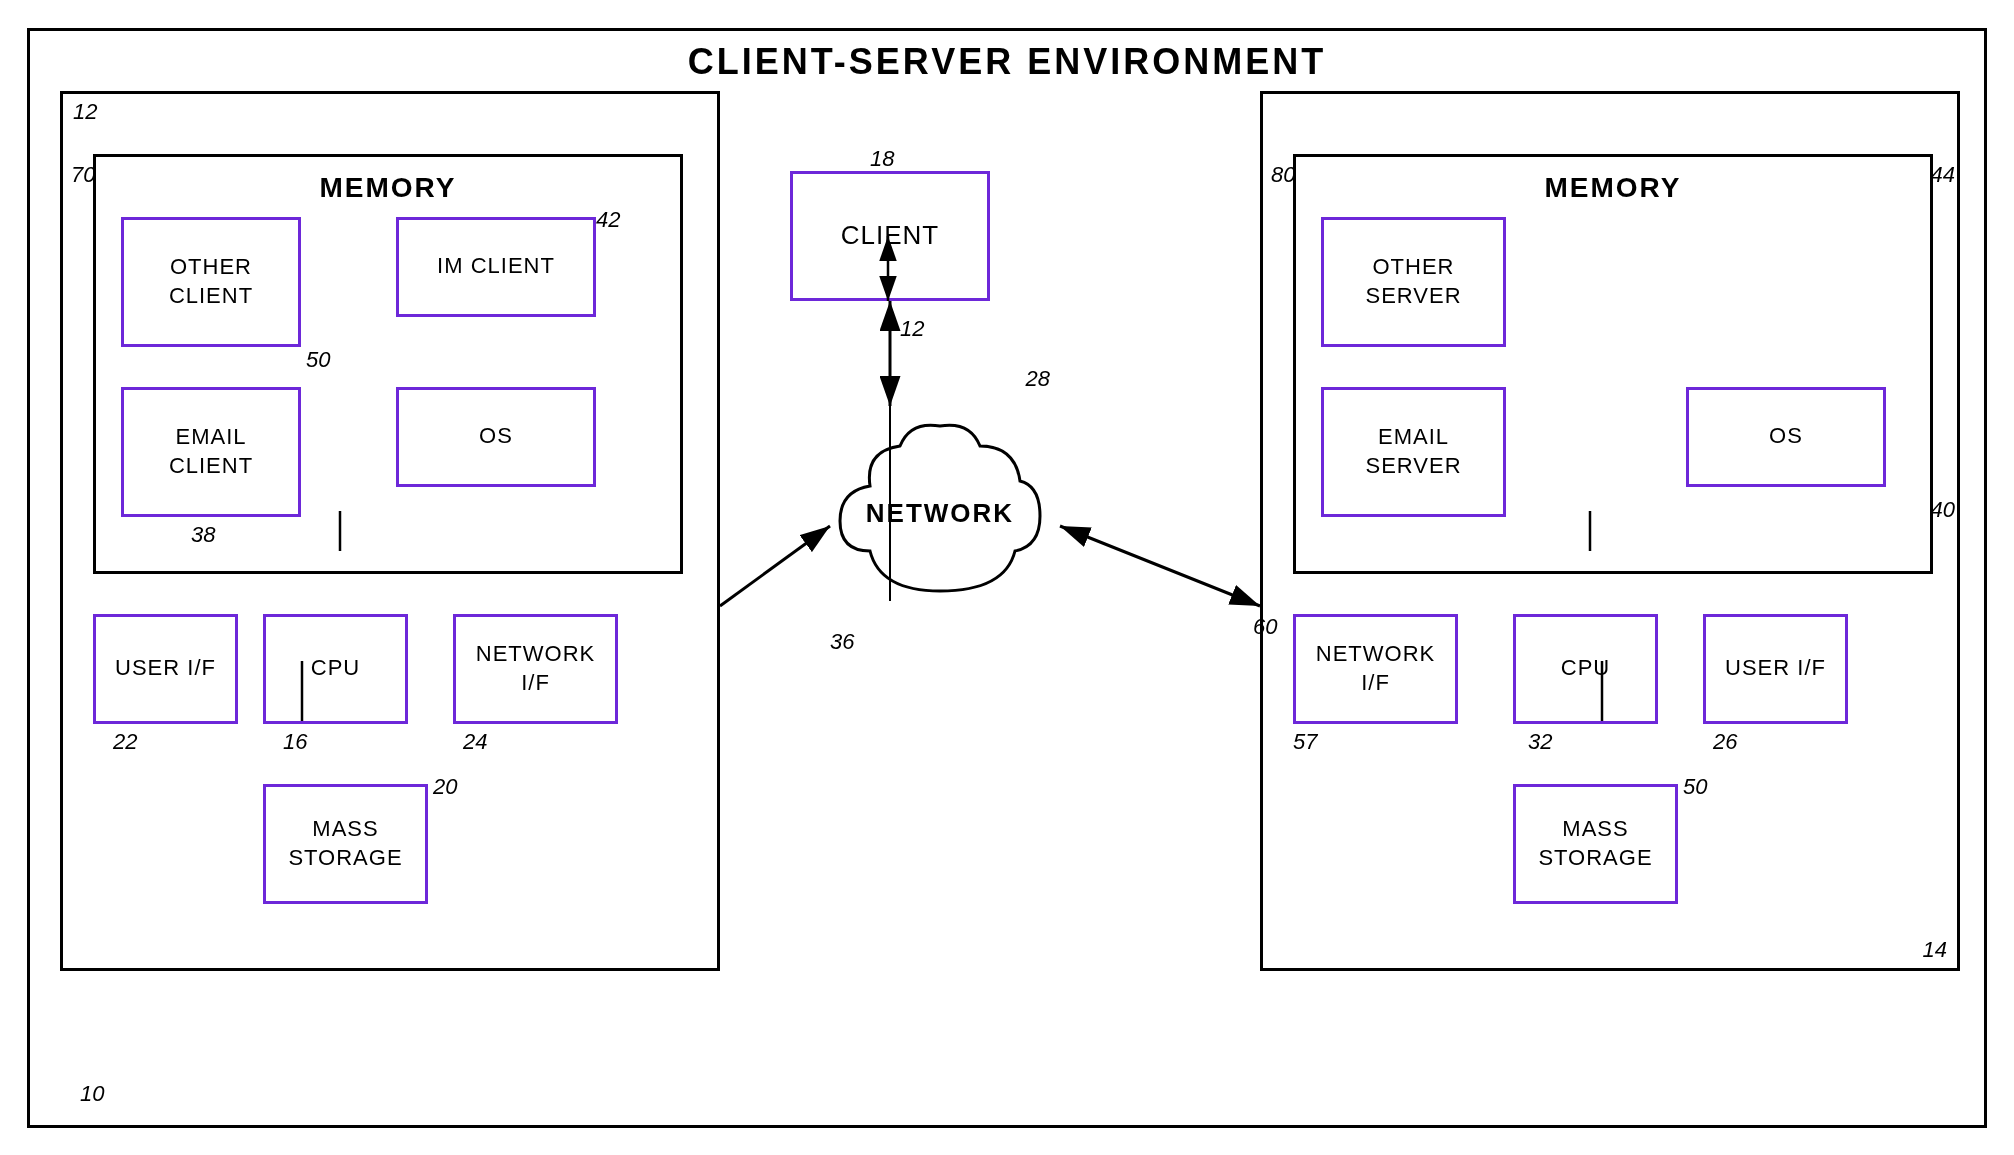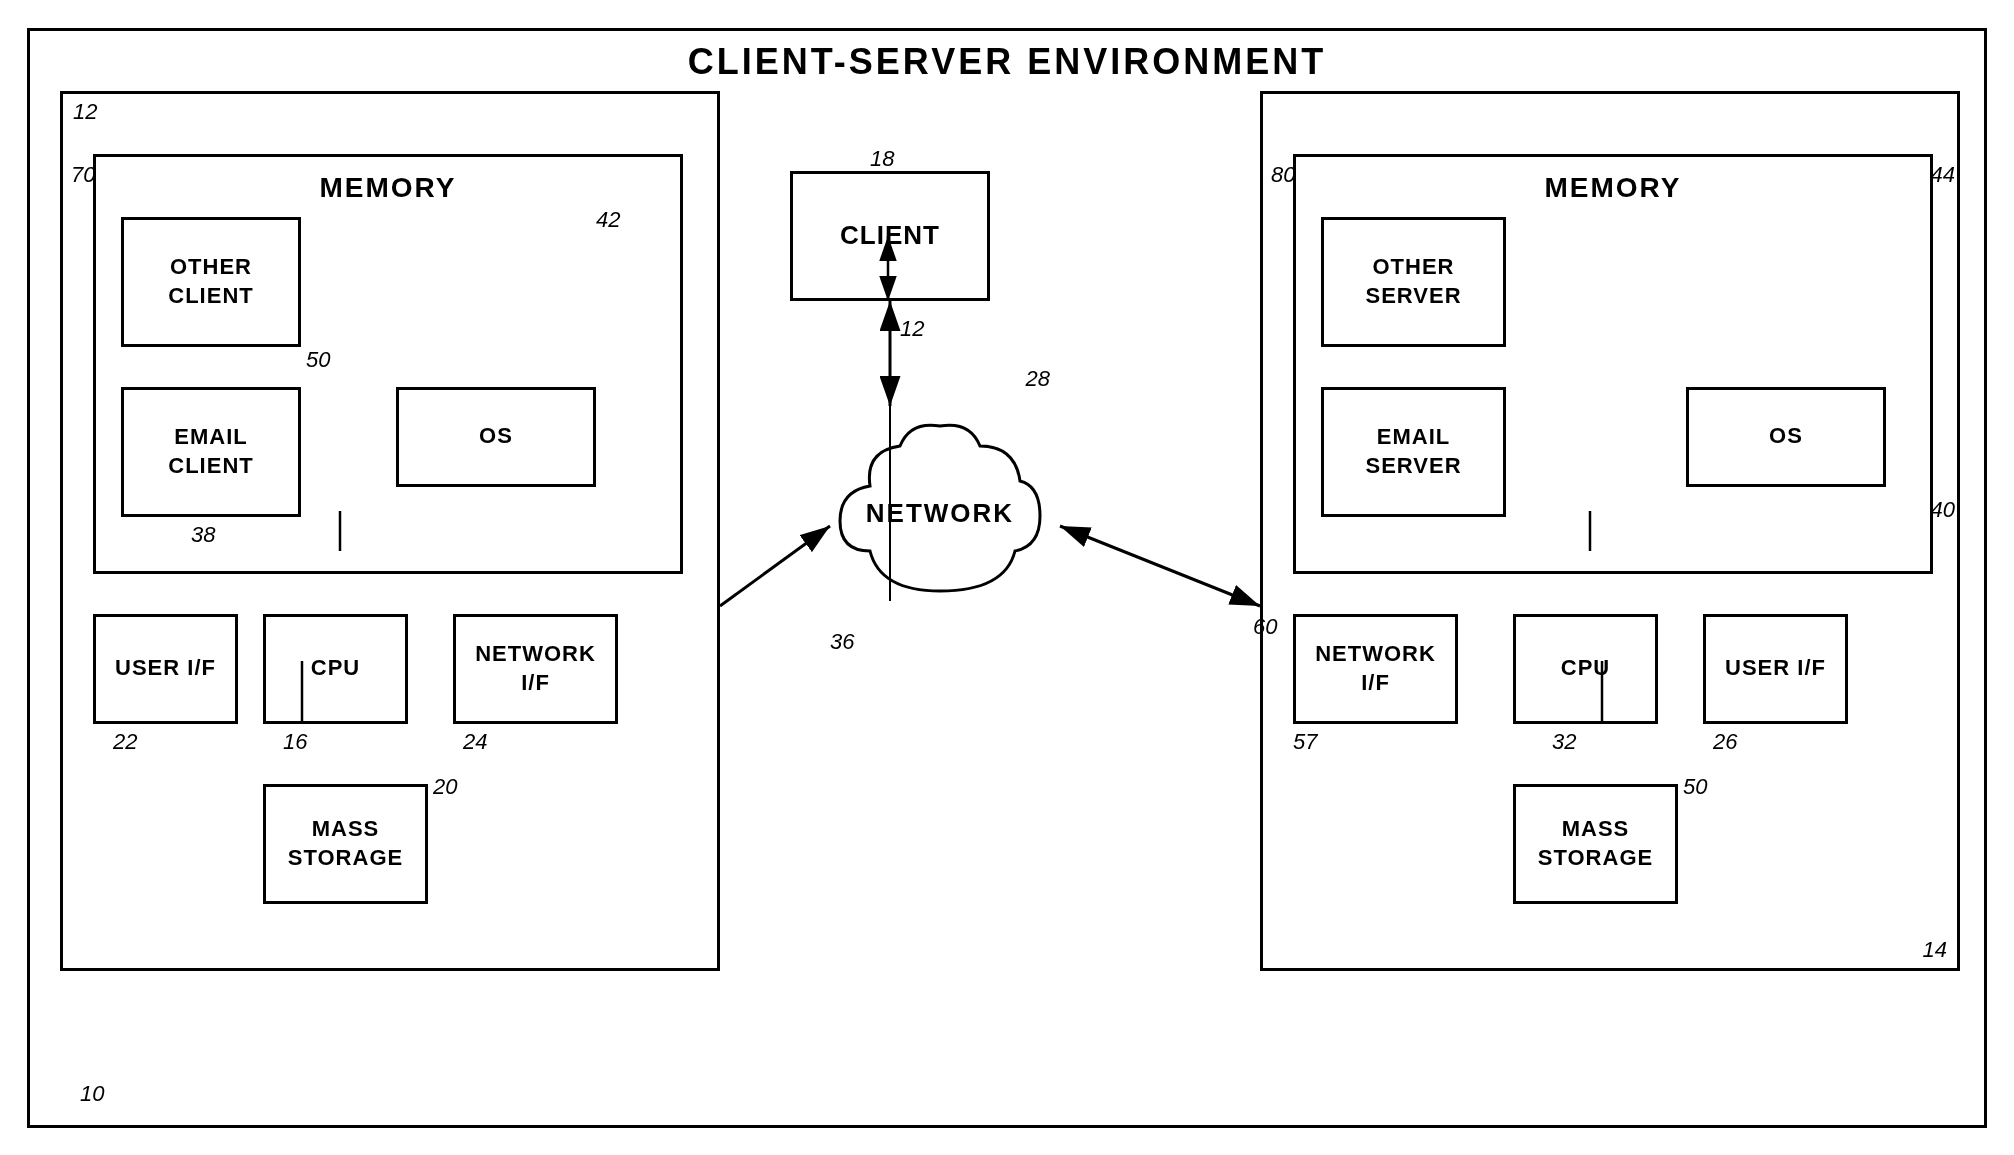--- a/index.html
+++ b/index.html
@@ -66,28 +66,28 @@
       font-weight: bold;
       letter-spacing: 2px;
       position: absolute;
       top: 15px;
       left: 50%;
       transform: translateX(-50%);
     }
     
     .comp-box {
       position: absolute;
-      border: 3px solid #000000;
+      border: 3px solid #6d28d9;
       background: #fff;
       display: flex;
       align-items: center;
       justify-content: center;
       text-align: center;
       font-size: 22px;
-      font-weight: bold;
+      font-weight: normal;
       letter-spacing: 1px;
       line-height: 1.3;
     }
     
     .ref {
       position: absolute;
       font-style: italic;
       font-size: 22px;
       font-weight: normal;
     }
@@ -130,20 +130,21 @@
   <div class="client-box">
     <span class="ref" style="left:10px; top:5px;">12</span>
 
     <div class="memory-box client-memory">
       <span class="ref" style="left:-25px; top:5px;">70</span>
       <div class="memory-label">MEMORY</div>
 
       <div class="comp-box" style="left:25px; top:60px; width:180px; height:130px;">OTHER<br>CLIENT</div>
       <span class="ref" style="left:210px; top:190px;">50</span>
 
+      <div class="comp-box" style="left:300px; top:60px; width:200px; height:100px;">IM CLIENT</div>
       <span class="ref" style="left:500px; top:50px;">42</span>
 
       <div class="comp-box" style="left:25px; top:230px; width:180px; height:130px;">EMAIL<br>CLIENT</div>
       <span class="ref" style="left:95px; top:365px;">38</span>
 
       <div class="comp-box" style="left:300px; top:230px; width:200px; height:100px;">OS</div>
     </div>
 
     <div class="comp-box" style="left:30px; top:520px; width:145px; height:110px;">USER I/F</div>
     <span class="ref" style="left:50px; top:635px;">22</span>
@@ -178,21 +179,21 @@
 
       <div class="comp-box" style="left:390px; top:230px; width:200px; height:100px;">OS</div>
       <span class="ref" style="right:-25px; top:340px;padding-left:30px;">40</span>
     </div>
 
     <div class="comp-box" style="left:30px; top:520px; width:165px; height:110px;">NETWORK<br>I/F</div>
     <span class="ref" style="left:30px; top:635px;">57</span>
     <span class="ref" style="left:-10px; top:520px;">60</span>
 
     <div class="comp-box" style="left:250px; top:520px; width:145px; height:110px;">CPU</div>
-    <span class="ref" style="left:265px; top:635px;margin-left:24px;">32</span>
+    <span class="ref" style="left:265px; top:635px;">32</span>
 
     <div class="comp-box" style="left:440px; top:520px; width:145px; height:110px;">USER I/F</div>
     <span class="ref" style="left:450px; top:635px;">26</span>
 
     <div class="comp-box" style="left:250px; top:690px; width:165px; height:120px;">MASS<br>STORAGE</div>
     <span class="ref" style="left:420px; top:680px;">50</span>
   </div>
 
   <div class="cloud-container" style="left: 790px; top: 370px;">
     <svg class="cloud-svg" viewBox="0 0 240 220" xmlns="http://www.w3.org/2000/svg">

